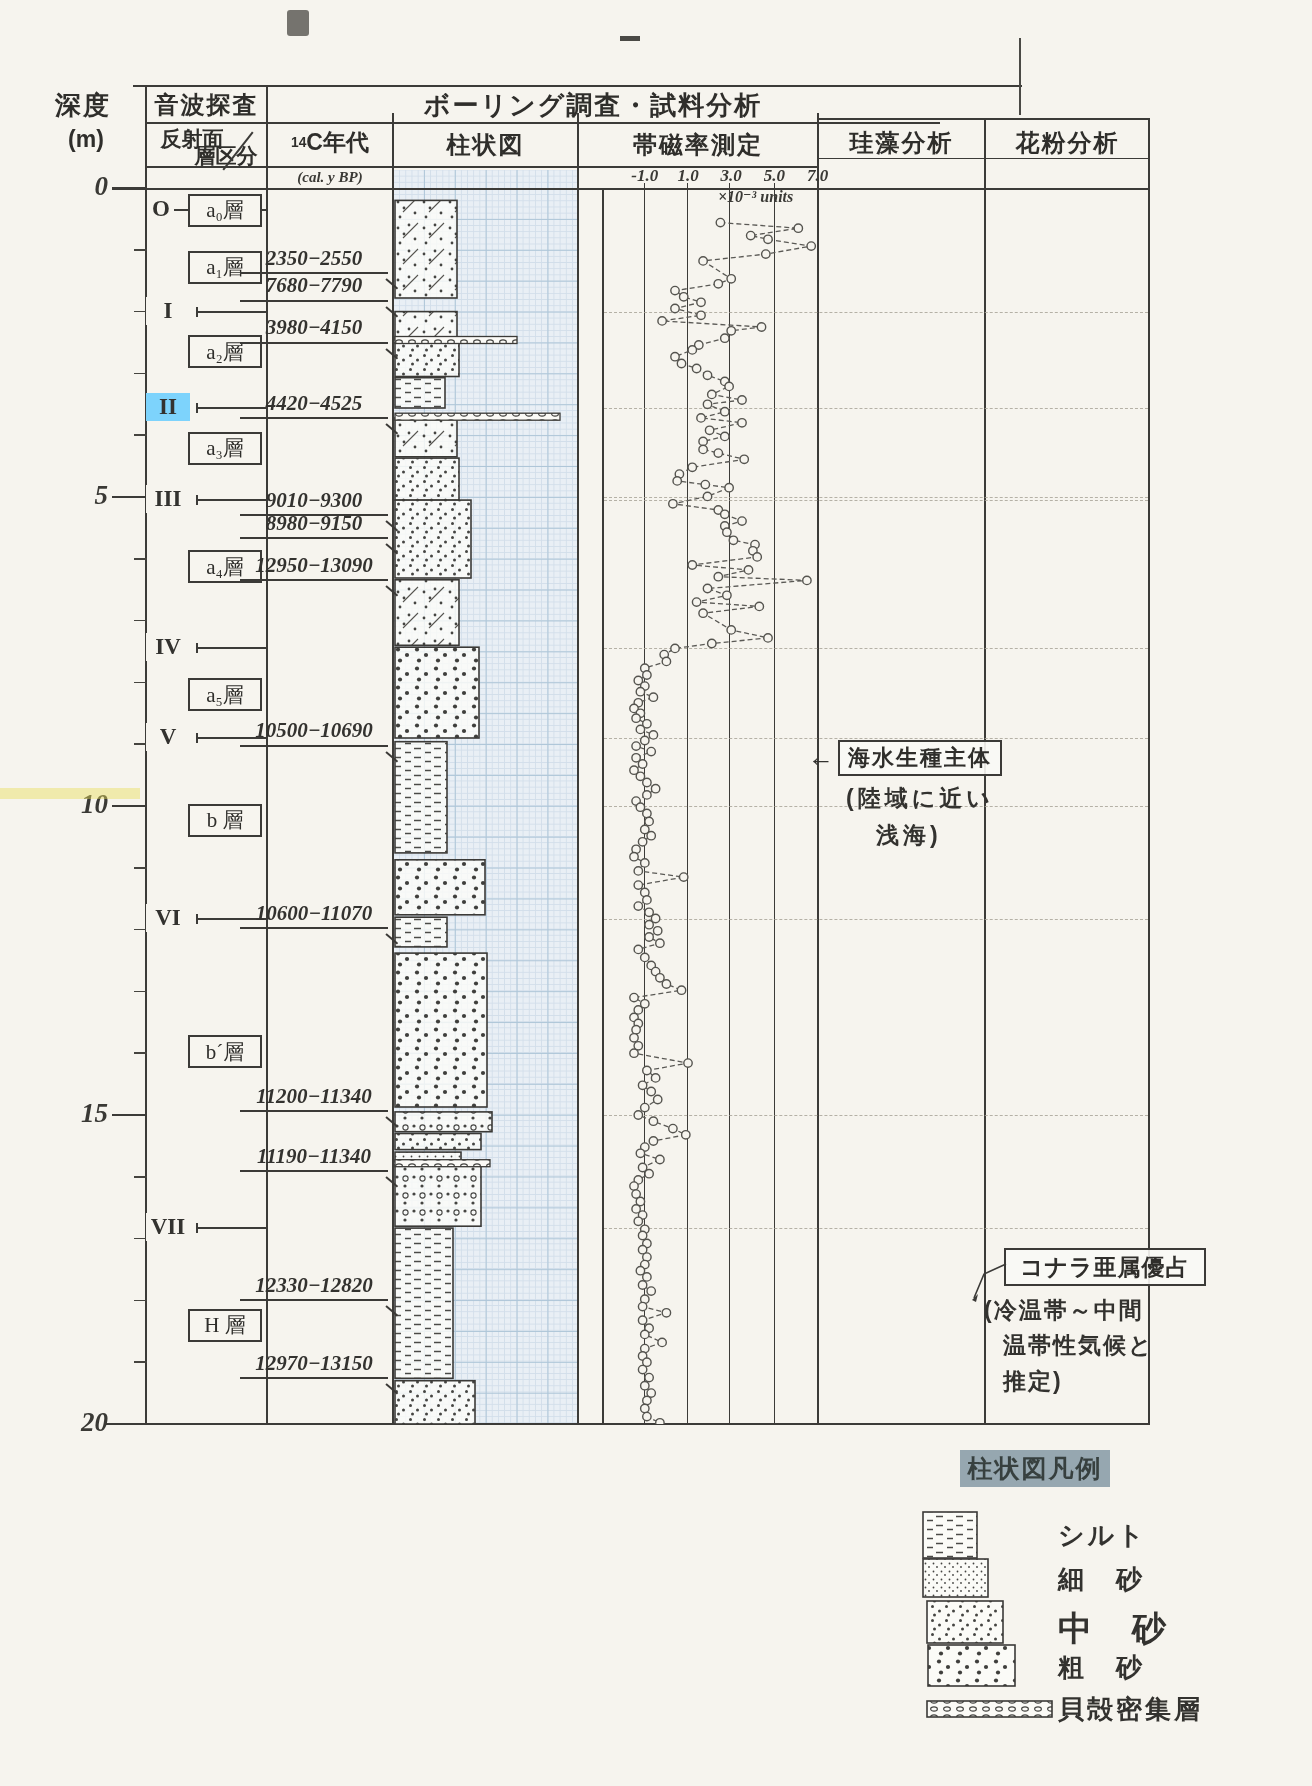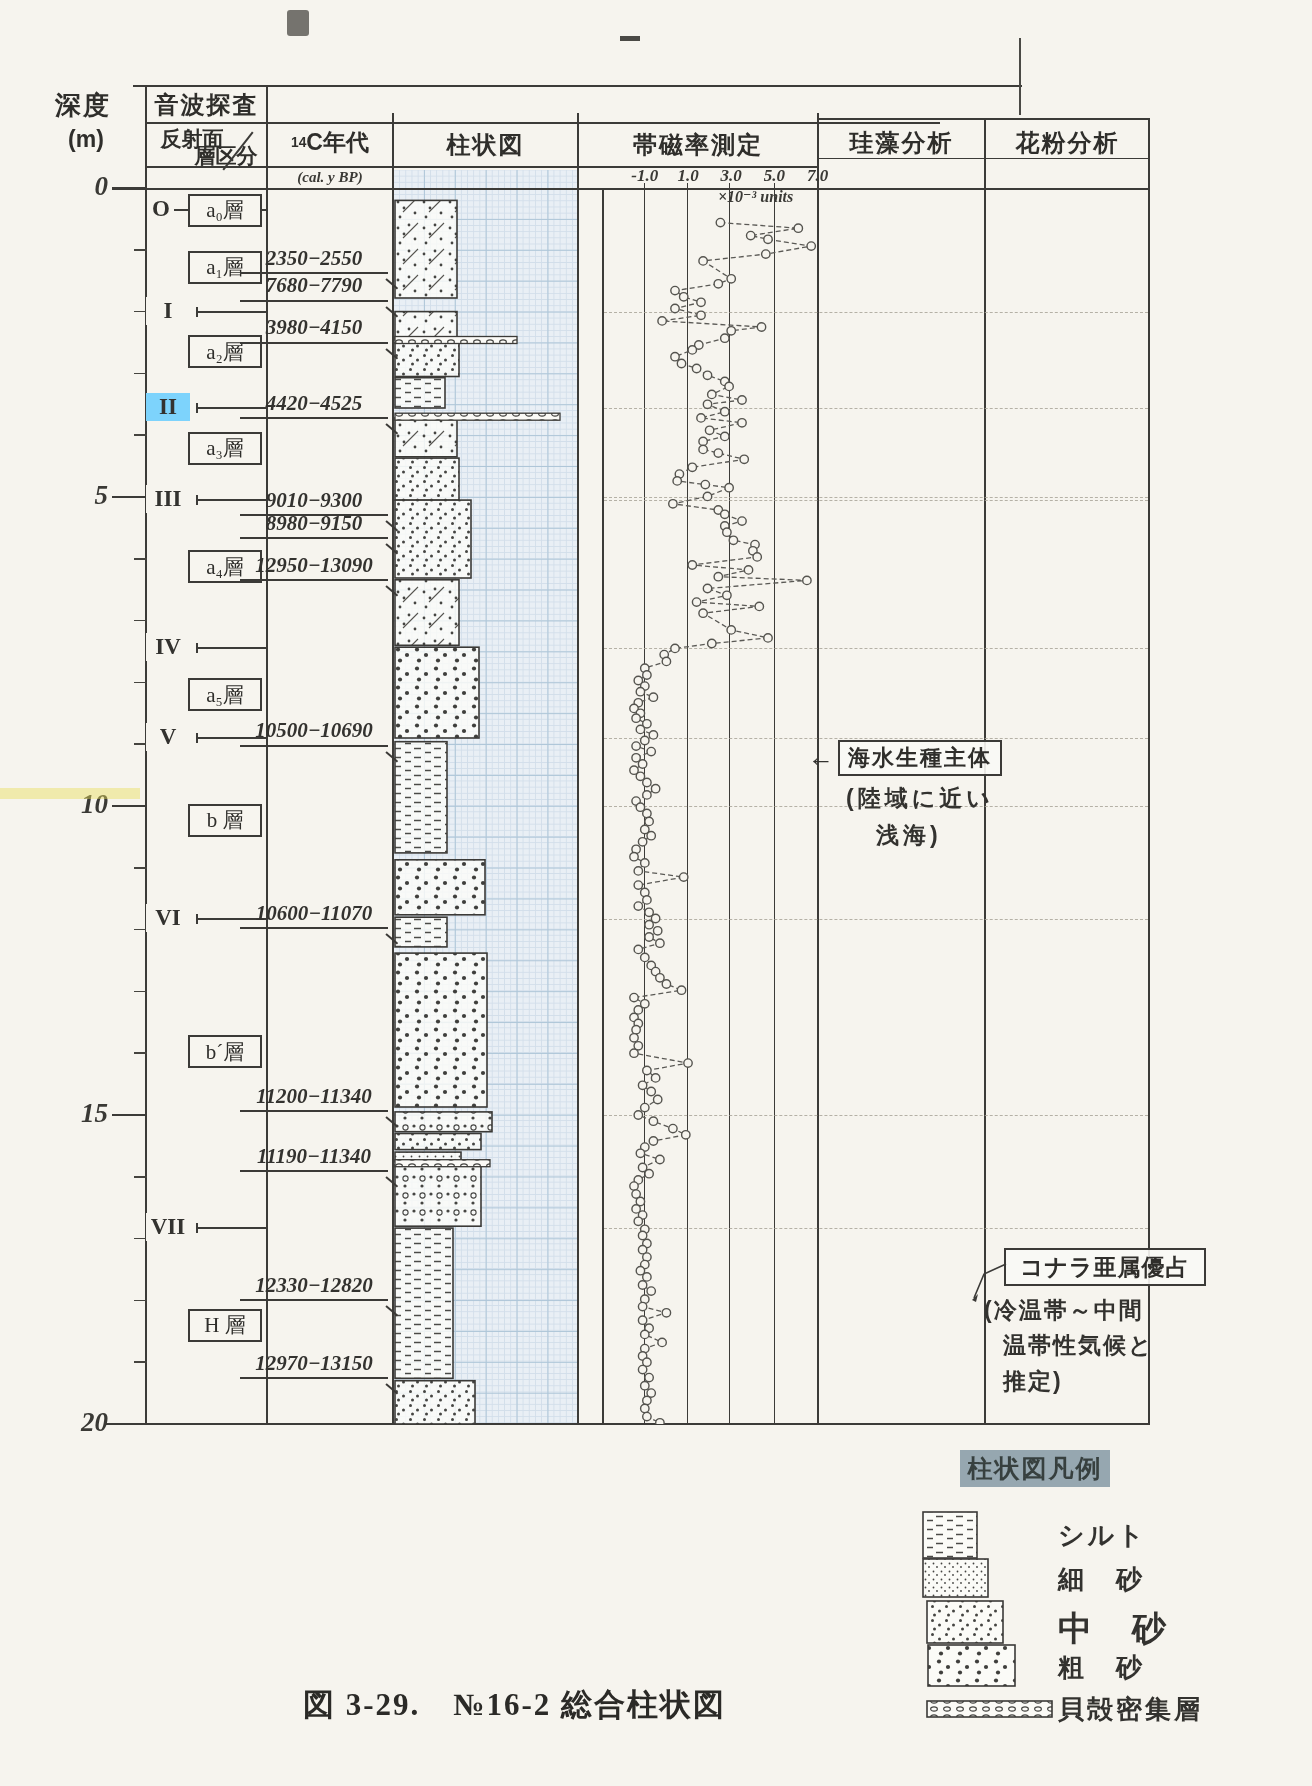--- a/index.html
+++ b/index.html
@@ -49,20 +49,21 @@
 
   <div class="gridpaper"></div>
 
   <div class="hdr jp" style="left:53px;top:90px;width:60px;height:30px;font-size:26px;">深度</div>
   <div class="hdr" style="left:58px;top:124px;width:56px;height:30px;font-size:23px;">(m)</div>
 
   <div class="hdr jp" style="left:146px;top:90px;width:121px;height:30px;font-size:24px;">音波探査</div>
   <div class="hdr" style="left:150px;top:126px;width:84px;height:26px;font-size:21px;">反射面</div>
   <div class="hdr" style="left:184px;top:143px;width:84px;height:26px;font-size:21px;">層区分</div>
   <div class="ln" style="left:237px;top:127px;width:2px;height:48px;transform:rotate(38deg);"></div>
+  <div class="hdr jp" style="left:243px;top:90px;width:700px;height:30px;font-size:26px;">ボーリング調査・試料分析</div>
   <div class="hdr" style="left:267px;top:128px;width:126px;height:28px;font-size:23px;">
       <sup>14</sup>
       <span>C年代</span>
     </div>
   <div class="hdr num" style="left:267px;top:168px;width:126px;height:18px;font-size:15px;font-weight:600;">(cal. y BP)</div>
   <div class="hdr jp" style="left:393px;top:130px;width:185px;height:30px;font-size:24px;">柱状図</div>
   <div class="hdr jp" style="left:578px;top:130px;width:240px;height:30px;font-size:24px;">帯磁率測定</div>
   <div class="hdr jp" style="left:818px;top:128px;width:167px;height:30px;font-size:24px;">珪藻分析</div>
   <div class="hdr jp" style="left:985px;top:128px;width:165px;height:30px;font-size:24px;">花粉分析</div>
 
@@ -543,20 +544,19 @@
         <rect x="12" y="196" width="125" height="16" fill="url(#L-band)" stroke="#3b3a37" stroke-width="1.6"></rect>
       </svg></div>
   <div id="legend-labels">
       <div style="position:absolute;left:1058px;top:1518px;font-size:26px;" class="legend-label">シルト</div>
       <div style="position:absolute;left:1058px;top:1562px;font-size:26px;" class="legend-label">細　砂</div>
       <div style="position:absolute;left:1058px;top:1606px;font-size:34px;" class="legend-label">中　砂</div>
       <div style="position:absolute;left:1058px;top:1650px;font-size:26px;" class="legend-label">粗　砂</div>
       <div style="position:absolute;left:1058px;top:1692px;font-size:26px;" class="legend-label">貝殻密集層</div>
     </div>
 
-  <div class="caption" style="left:303px;top:1684px;font-size:31px;letter-spacing:2px;">図 3-29.　№16-2 総合柱状図</div>
 
   <div class="artifact" style="left:287px;top:10px;width:22px;height:26px;background:#55534e;border-radius:3px;opacity:.8;"></div>
   <div class="artifact" style="left:620px;top:36px;width:20px;height:5px;background:#4a4945;"></div>
   <div class="artifact" style="left:1019px;top:38px;width:2px;height:77px;background:#4a4945;"></div>
   <div class="artifact" style="left:0;top:788px;width:140px;height:11px;background:rgba(233,221,92,.45);"></div>
 
 </div>
 
 </body></html>

